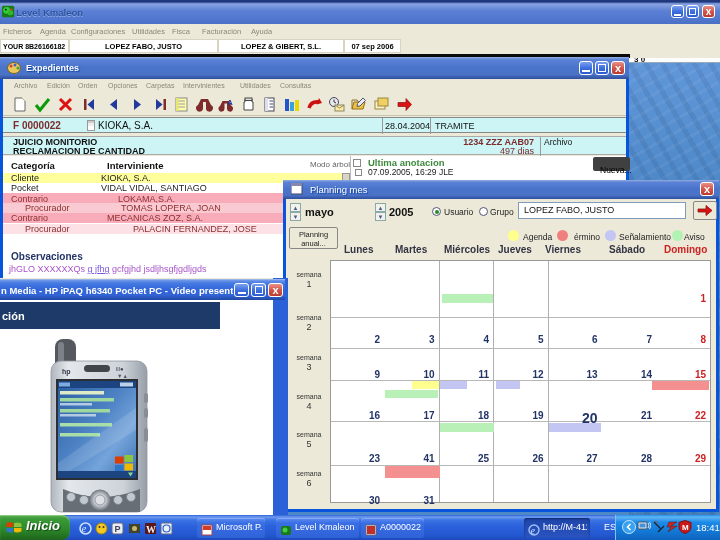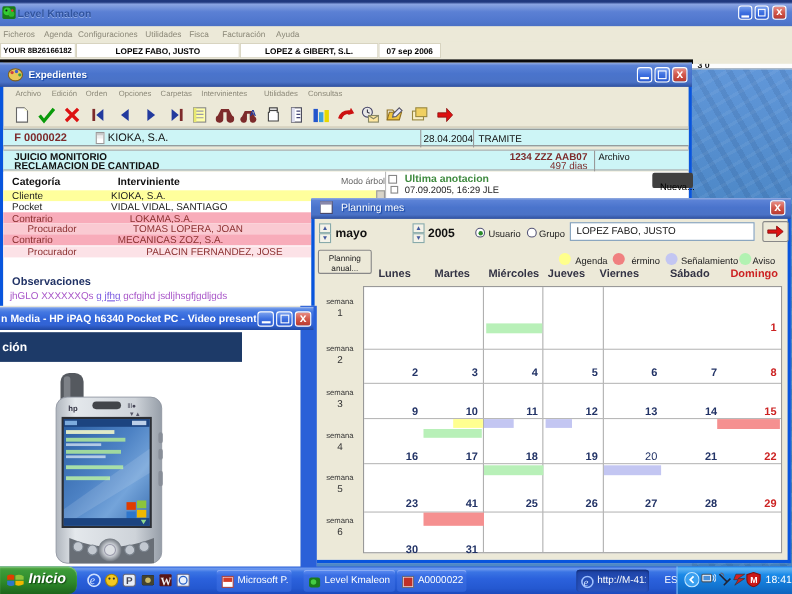--- a/index.html
+++ b/index.html
@@ -324,21 +324,21 @@
       <div class="abs" style="left: 84.5px; top: 108px; width: 19px; text-align: right; font-size: 10px; font-weight: bold; color: rgb(34, 51, 102);">10</div>
       <div class="abs" style="left: 139px; top: 108px; width: 19px; text-align: right; font-size: 10px; font-weight: bold; color: rgb(34, 51, 102);">11</div>
       <div class="abs" style="left: 193.5px; top: 108px; width: 19px; text-align: right; font-size: 10px; font-weight: bold; color: rgb(34, 51, 102);">12</div>
       <div class="abs" style="left: 247.5px; top: 108px; width: 19px; text-align: right; font-size: 10px; font-weight: bold; color: rgb(34, 51, 102);">13</div>
       <div class="abs" style="left: 302px; top: 108px; width: 19px; text-align: right; font-size: 10px; font-weight: bold; color: rgb(34, 51, 102);">14</div>
       <div class="abs" style="left: 356px; top: 108px; width: 19px; text-align: right; font-size: 10px; font-weight: bold; color: rgb(204, 34, 34);">15</div>
       <div class="abs" style="left: 30px; top: 149px; width: 19px; text-align: right; font-size: 10px; font-weight: bold; color: rgb(34, 51, 102);">16</div>
       <div class="abs" style="left: 84.5px; top: 149px; width: 19px; text-align: right; font-size: 10px; font-weight: bold; color: rgb(34, 51, 102);">17</div>
       <div class="abs" style="left: 139px; top: 149px; width: 19px; text-align: right; font-size: 10px; font-weight: bold; color: rgb(34, 51, 102);">18</div>
       <div class="abs" style="left: 193.5px; top: 149px; width: 19px; text-align: right; font-size: 10px; font-weight: bold; color: rgb(34, 51, 102);">19</div>
-      <div class="abs" style="left: 247.5px; top: 149px; width: 19px; text-align: right; font-size: 10px; font-weight: normal; color: rgb(34, 51, 102);">20</div>
+      <div class="abs" style="left: 247.5px; top: 149px; width: 19px; text-align: right; font-size: 14px; font-weight: bold; color: rgb(34, 51, 102);">20</div>
       <div class="abs" style="left: 302px; top: 149px; width: 19px; text-align: right; font-size: 10px; font-weight: bold; color: rgb(34, 51, 102);">21</div>
       <div class="abs" style="left: 356px; top: 149px; width: 19px; text-align: right; font-size: 10px; font-weight: bold; color: rgb(204, 34, 34);">22</div>
       <div class="abs" style="left: 30px; top: 192px; width: 19px; text-align: right; font-size: 10px; font-weight: bold; color: rgb(34, 51, 102);">23</div>
       <div class="abs" style="left: 84.5px; top: 192px; width: 19px; text-align: right; font-size: 10px; font-weight: bold; color: rgb(34, 51, 102);">41</div>
       <div class="abs" style="left: 139px; top: 192px; width: 19px; text-align: right; font-size: 10px; font-weight: bold; color: rgb(34, 51, 102);">25</div>
       <div class="abs" style="left: 193.5px; top: 192px; width: 19px; text-align: right; font-size: 10px; font-weight: bold; color: rgb(34, 51, 102);">26</div>
       <div class="abs" style="left: 247.5px; top: 192px; width: 19px; text-align: right; font-size: 10px; font-weight: bold; color: rgb(34, 51, 102);">27</div>
       <div class="abs" style="left: 302px; top: 192px; width: 19px; text-align: right; font-size: 10px; font-weight: bold; color: rgb(34, 51, 102);">28</div>
       <div class="abs" style="left: 356px; top: 192px; width: 19px; text-align: right; font-size: 10px; font-weight: bold; color: rgb(204, 34, 34);">29</div>
       <div class="abs" style="left: 30px; top: 234px; width: 19px; text-align: right; font-size: 10px; font-weight: bold; color: rgb(34, 51, 102);">30</div>

